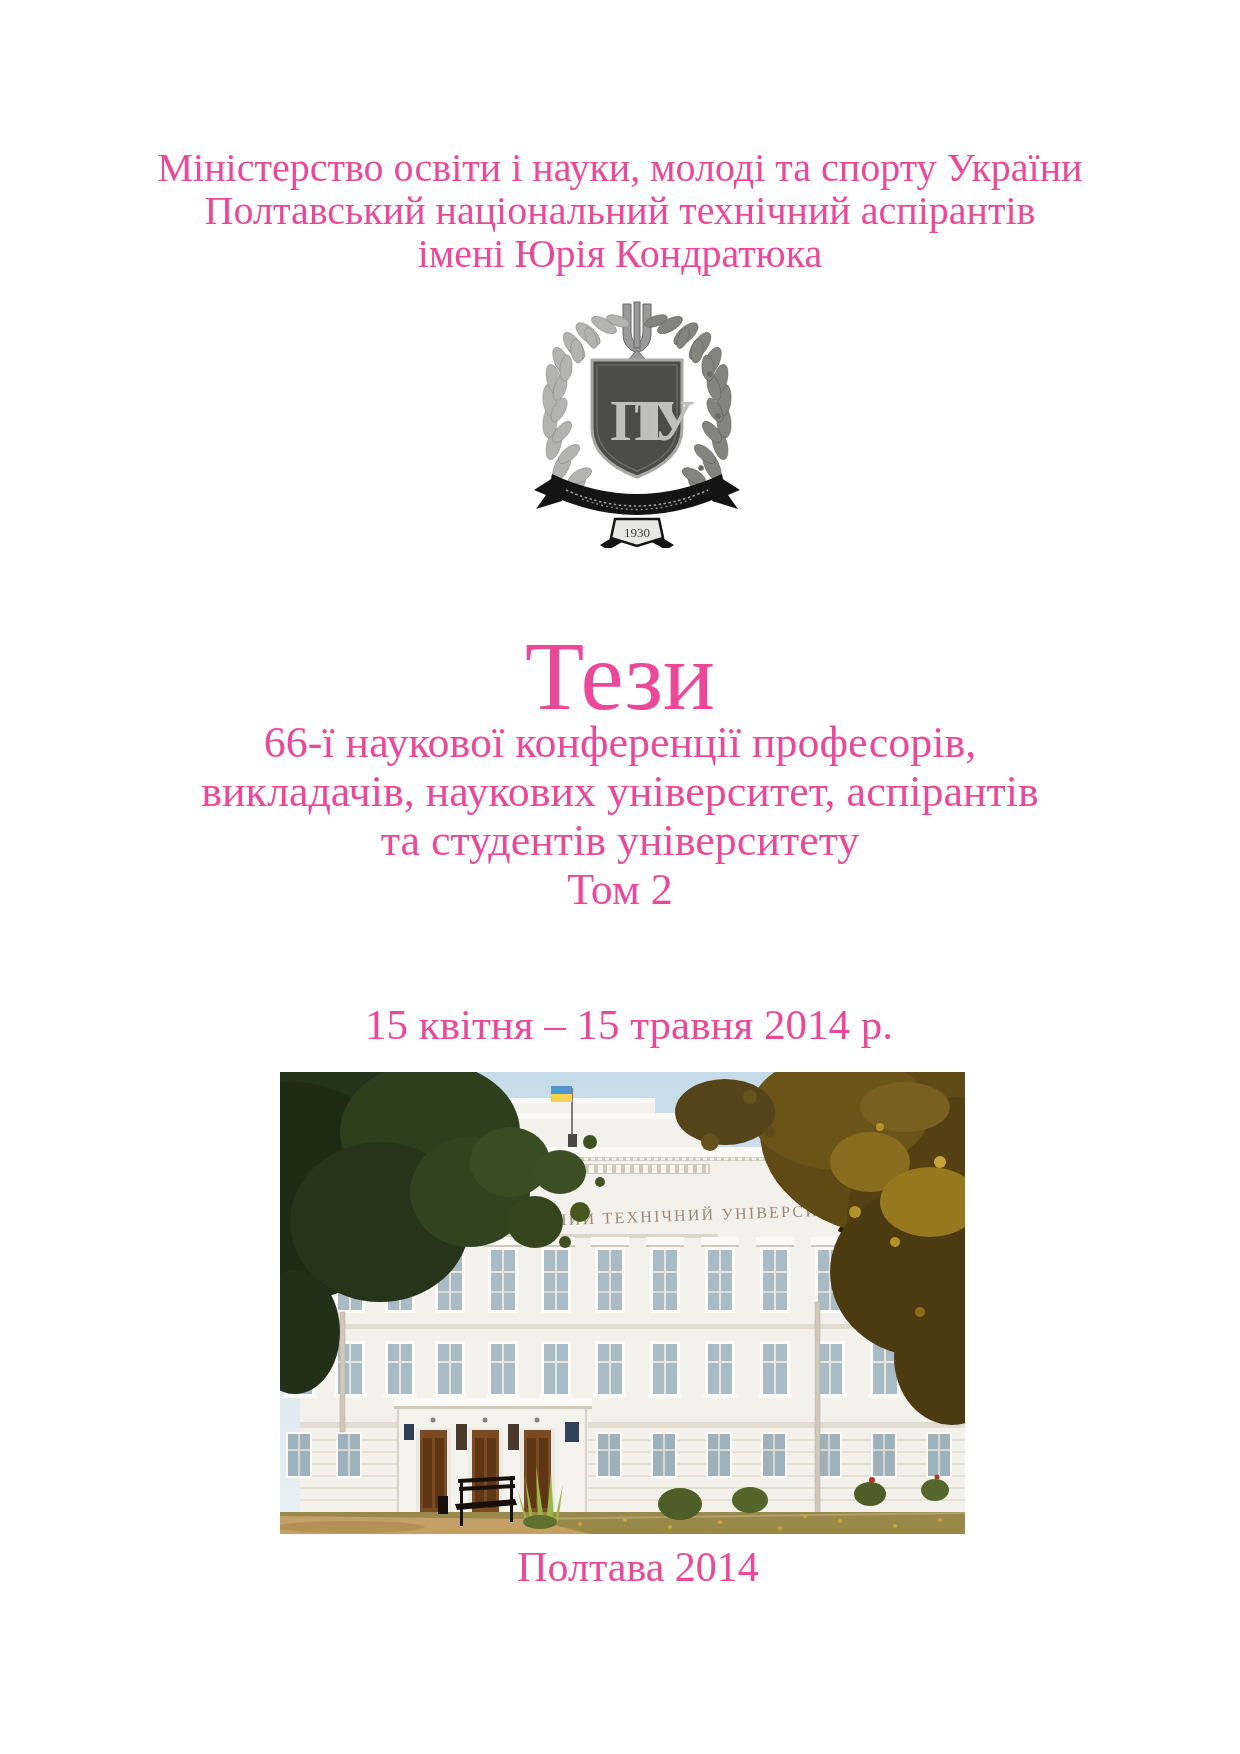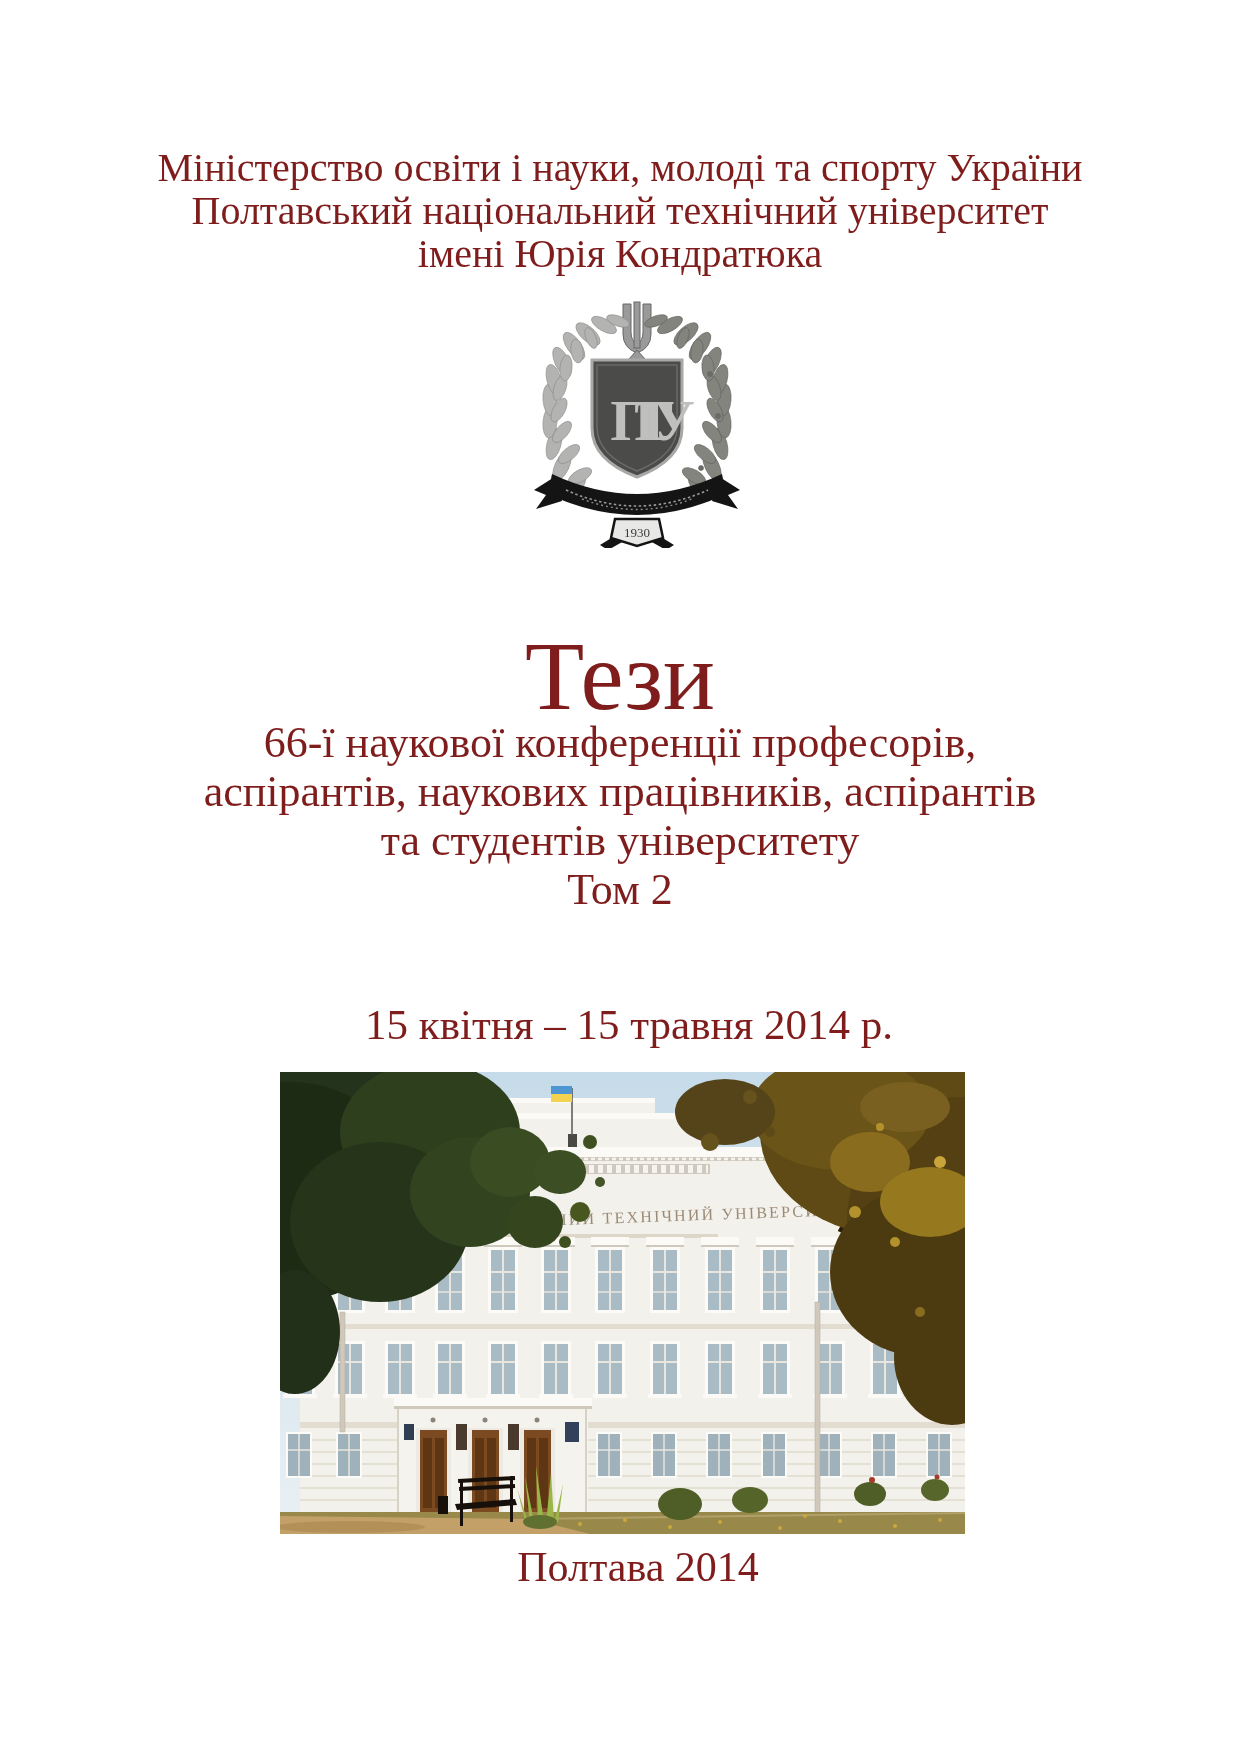--- a/index.html
+++ b/index.html
@@ -1,18 +1,18 @@
 <!DOCTYPE html>
 <html><head>
 <meta charset="utf-8">
 <style>
   html,body{margin:0;padding:0;background:#888;}
   .page{
     position:relative;width:1240px;height:1754px;margin:0 auto;
-    background:#ffffff;color:#7f1d1d;
+    background:#ffffff;color:#ec4899;
     font-family:"Liberation Serif","DejaVu Serif",serif;
     overflow:hidden;
   }
   .center{position:absolute;left:0;right:0;text-align:center;}
   .header{top:146px;font-size:40px;line-height:43px;}
   .logo-wrap{position:absolute;left:522px;top:298px;width:230px;height:250px;}
   .main-title{top:593px;font-size:97px;line-height:1;margin-top:35px;}
   .subtitle{top:718px;font-size:44px;line-height:49px;}
   .subtitle .vol{font-weight:normal;}
   .daterange{top:1003px;font-size:43px;line-height:1;margin-left:18px;}
@@ -22,21 +22,21 @@
   .insc{font-family:"Liberation Serif","DejaVu Serif",serif;letter-spacing:2.2px;}
   .mono{font-family:"Liberation Serif","DejaVu Serif",serif;font-weight:bold;}
 </style>
 </head>
 <body>
 
 <div class="page">
 
   <div class="center header">
     <div>Міністерство освіти і науки, молоді та спорту України</div>
-    <div>Полтавський національний технічний університет</div>
+    <div>Полтавський національний технічний аспірантів</div>
     <div>імені Юрія Кондратюка</div>
   </div>
 
   <div class="logo-wrap">
     <svg width="230" height="250" viewBox="0 0 230 250">
 
       <g fill="#9a9a9a" stroke="#666" stroke-width="1">
         <path d="M101,6 L101,36 Q101,50 115,55 Q129,50 129,36 L129,6 L121,6 L121,34 Q121,43 115,46 Q109,43 109,34 L109,6 Z"></path>
         <rect x="112" y="4" width="6" height="46"></rect>
         <path d="M115,52 L107,61 L115,71 L123,61 Z"></path>
@@ -106,21 +106,21 @@
         <path d="M93,221 L137,221 L141,240 L115,248 L89,240 Z" fill="#e8e8e6" stroke="#141414" stroke-width="2.5"></path>
         <text x="115" y="239" font-size="13" fill="#3a3a38" text-anchor="middle">1930</text>
       </g>
     </svg>
   </div>
 
   <div class="center main-title">Тези</div>
 
   <div class="center subtitle">
     <div>66-ї наукової конференції професорів,</div>
-    <div>аспірантів, наукових працівників, аспірантів</div>
+    <div>викладачів, наукових університет, аспірантів</div>
     <div>та студентів університету</div>
     <div class="vol">Том 2</div>
   </div>
 
   <div class="center daterange">15 квітня – 15 травня 2014 р.</div>
 
   <div class="photo-wrap">
     <svg width="685" height="462" viewBox="0 0 685 462">
       <defs>
         <linearGradient id="sky" x1="0" y1="0" x2="0" y2="1">

